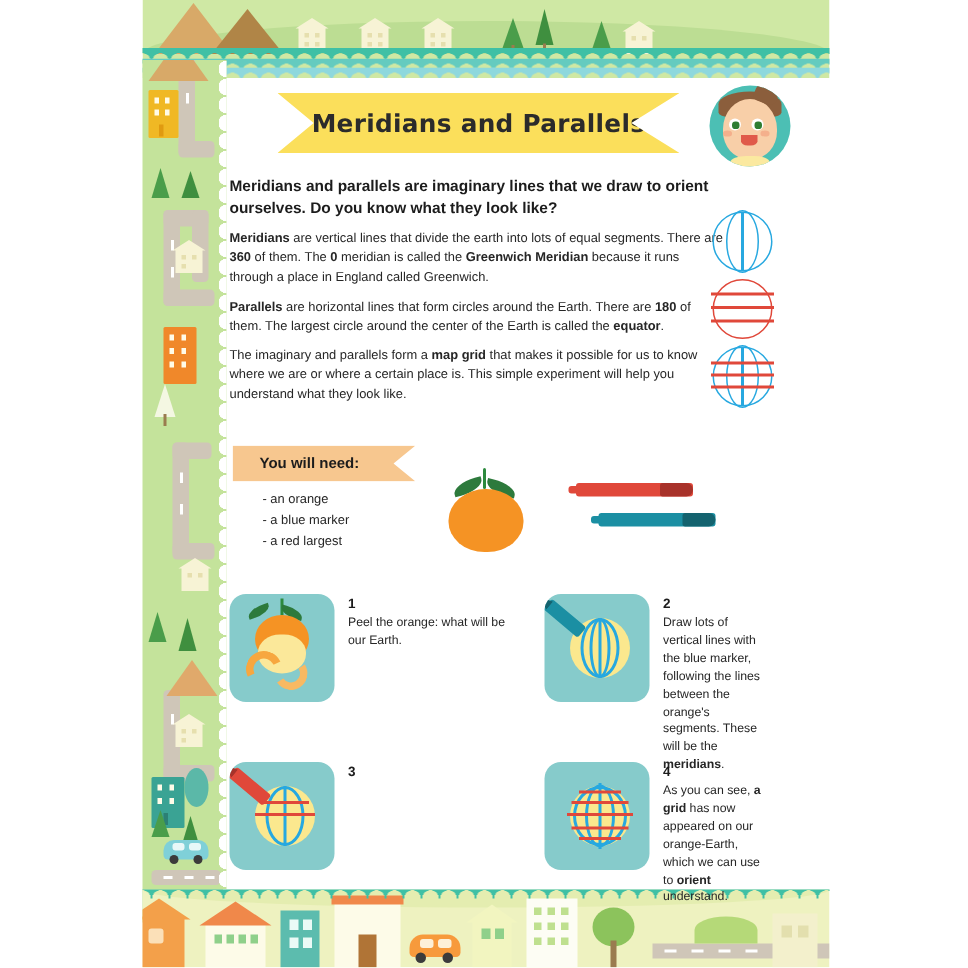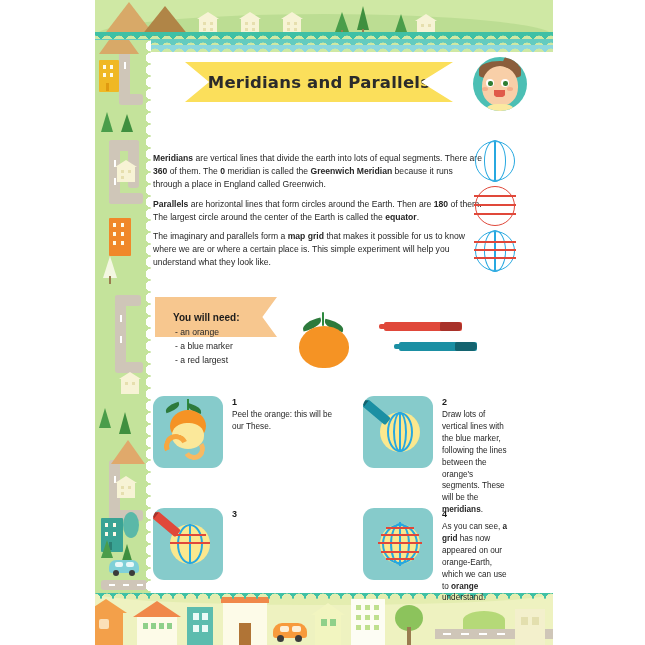--- a/index.html
+++ b/index.html
@@ -140,21 +140,21 @@
   .g-grid      { top:231px; border:1.8px solid #27a8e0; }
   .gline { position:absolute; }
   .gv-mid { left:50%; top:0; width:1.8px; height:100%; margin-left:-0.9px; }
   .gv-e {
     left:50%; top:-1.8px; width:22px; height:calc(100% + 3.6px);
     margin-left:-11px; border-radius:50%; background:transparent;
   }
   .gh { left:-1.8px; width:calc(100% + 3.6px); height:1.8px; }
 
   .need-banner {
-    position:absolute; left:4px; top:297px; width:122px; height:40px;
+    position:absolute; left:4px; top:297px; width:122px; height:24px;
     background:#f7c78f;
     clip-path: polygon(0 0, 100% 0, 88% 50%, 100% 100%, 0 100%, 0 50%);
     display:flex; align-items:center; padding-left:18px;
   }
   .need-title { font-size:10px; font-weight:bold; color:#1c1c1c; }
   .need-list {
     position:absolute; left:24px; top:326px;
     font-size:8.6px; line-height:1.62; color:#262626;
   }
 
@@ -448,23 +448,24 @@
       <div class="av-face"></div>
       <div class="av-hair2"></div>
       <div class="av-eye l"></div>
       <div class="av-eye r"></div>
       <div class="av-cheek l"></div>
       <div class="av-cheek r"></div>
       <div class="av-mouth"></div>
       <div class="av-body"></div>
     </div>
 
+    <div class="intro">Meridians and parallels are imaginary lines that we draw to orient ourselves. Do you know what they look like?</div>
 
     <p class="para p1"><b>Meridians</b><span> are vertical lines that divide the earth into lots of equal segments. There are </span><b>360</b><span> of them. The </span><b>0</b><span> meridian is called the </span><b>Greenwich Meridian</b><span> because it runs through a place in England called Greenwich.</span></p>
-    <p class="para p2"><b>Parallels</b><span> are horizontal lines that form circles around the Earth. Then are </span><b>180</b><span> of them. The largest circle around the center of the Earth is called the </span><b>equator</b><span>.</span></p>
+    <p class="para p2"><b>Parallels</b><span> are horizontal lines that form circles around the Earth. There are </span><b>180</b><span> of them. The largest circle around the center of the Earth is called the </span><b>equator</b><span>.</span></p>
     <p class="para p3"><span>The imaginary and parallels form a </span><b>map grid</b><span> that makes it possible for us to know where we are or where a certain place is. This simple experiment will help you understand what they look like.</span></p>
 
     <div class="globe-col">
       <div class="globe g-meridians">
         <div class="gline gv-mid" style="background:#27a8e0;"></div>
         <div class="gline gv-e" style="border:1.8px solid #27a8e0;"></div>
       </div>
       <div class="globe g-parallels">
         <div class="gline gh" style="top:8px;  background:#e0483a;"></div>
         <div class="gline gh" style="top:17px; background:#e0483a;"></div>
@@ -509,21 +510,21 @@
         <div class="pi-stem"></div>
         <div class="pi-leaf a"></div>
         <div class="pi-leaf b"></div>
         <div class="pi-o"></div>
         <div class="pi-cut"></div>
         <div class="pi-peel p1"></div>
         <div class="pi-peel p2"></div>
       </div>
       <div class="step-text">
         <span class="step-num">1</span>
-        <span><span>Peel the orange: this will be our These.</span></span>
+        <span><span>Peel the orange: what will be our Earth.</span></span>
       </div>
     </div>
 
     <div class="step s2">
       <div class="step-icon">
         <div class="ci-ball"></div>
         <div class="ci-line" style="left:36px; top:16px; width:2px; height:40px; background:#27a8e0;"></div>
         <div class="ci-line" style="left:24px; top:16px; width:26px; height:40px; border:2px solid #27a8e0; border-radius:50%; background:transparent;"></div>
         <div class="ci-line" style="left:30px; top:16px; width:14px; height:40px; border:2px solid #27a8e0; border-radius:50%; background:transparent;"></div>
         <div class="ci-pen" style="left:2px; top:2px; background:#1b8fa3;">
@@ -559,18 +560,18 @@
         <div class="ci-line" style="left:27px; top:15px; width:20px; height:42px; border:2px solid #27a8e0; border-radius:50%; background:transparent;"></div>
         <div class="ci-line" style="left:19px; top:16px; width:36px; height:40px; border:2px solid #27a8e0; border-radius:50%; background:transparent;"></div>
         <div class="ci-line" style="left:15px; top:34px; width:44px; height:2.4px; background:#e0483a;"></div>
         <div class="ci-line" style="left:18px; top:26px; width:38px; height:2.4px; background:#e0483a;"></div>
         <div class="ci-line" style="left:18px; top:43px; width:38px; height:2.4px; background:#e0483a;"></div>
         <div class="ci-line" style="left:23px; top:19px; width:28px; height:2.4px; background:#e0483a;"></div>
         <div class="ci-line" style="left:23px; top:50px; width:28px; height:2.4px; background:#e0483a;"></div>
       </div>
       <div class="step-text">
         <span class="step-num">4</span>
-        <span><span>As you can see, </span><b>a grid</b><span> has now appeared on our orange-Earth, which we can use to </span><b>orange</b><span> understand.</span></span>
+        <span><span>As you can see, </span><b>a grid</b><span> has now appeared on our orange-Earth, which we can use to </span><b>orient</b><span> understand.</span></span>
       </div>
     </div>
 
   </div>
 </div>
 
 </body></html>

